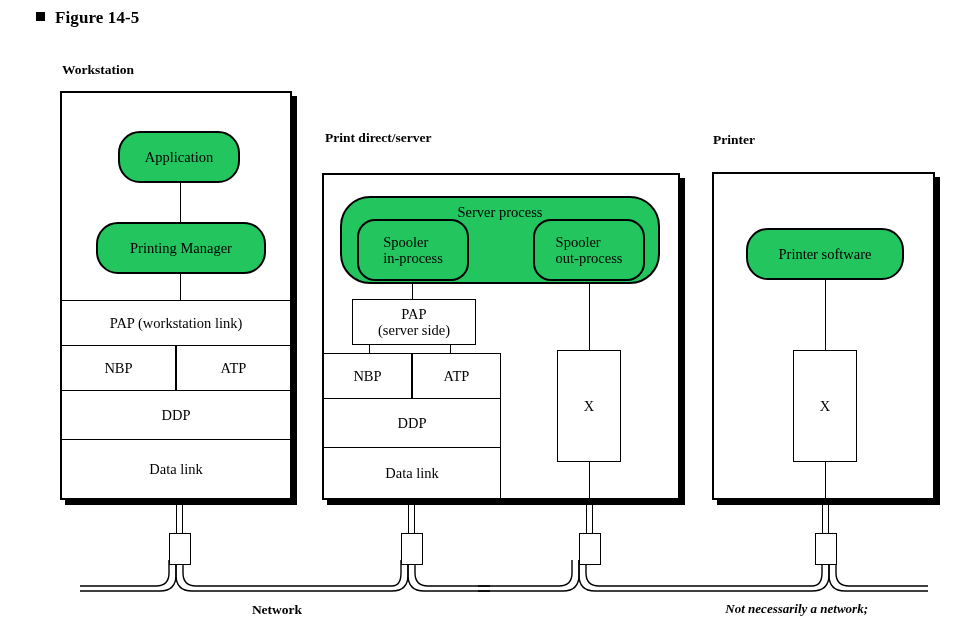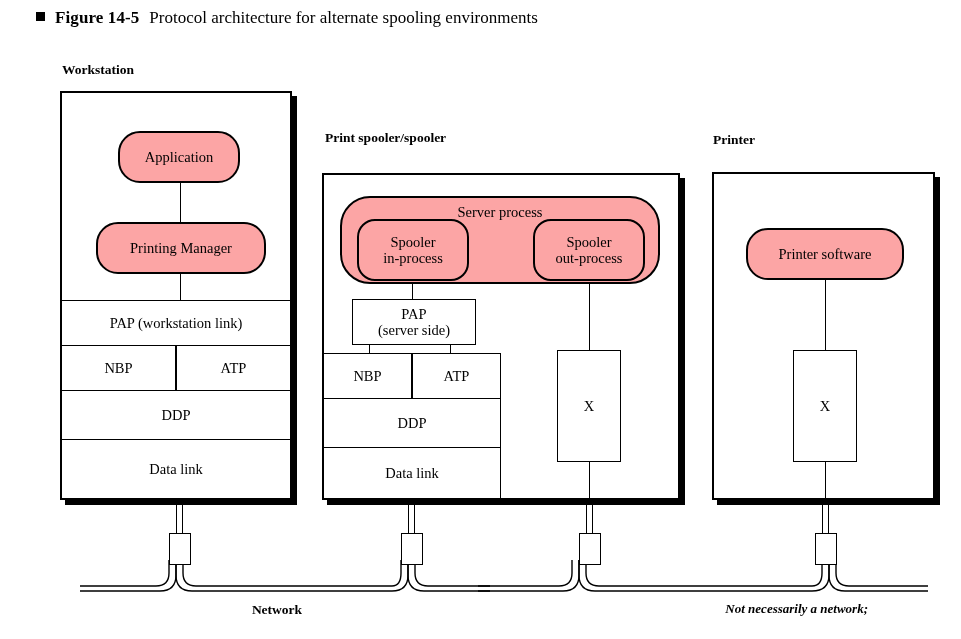--- a/index.html
+++ b/index.html
@@ -64,26 +64,26 @@
   }
   #box-workstation { left: 60px;  top: 91px;  width: 232px; height: 409px; }
   #box-spooler     { left: 322px; top: 173px; width: 358px; height: 327px; }
   #box-printer     { left: 712px; top: 172px; width: 223px; height: 328px; }
 
   
   .pill {
     position: absolute;
     border: 2px solid #000;
     border-radius: 22px;
-    background: #fca5a5;
+    background: #22c55e;
     box-sizing: border-box;
     display: flex;
     align-items: center;
     justify-content: center;
-    text-align: center;
+    text-align: left;
     font-size: 14.5px;
     line-height: 1.12;
     z-index: 4;
   }
 
   
   .layer {
     position: absolute;
     border: 1.6px solid #000;
     background: #ffffff;
@@ -203,25 +203,24 @@
     line-height: 1.45;
   }
   #note-not-network .note-line { display: block; }
 </style>
 </head>
 <body>
 
 <div id="figure-caption">
   <span class="bullet-square"></span>
   <span class="fig-label">Figure 14-5</span>
-  <span class="fig-title">Protocol architecture for alternate spooling environments</span>
 </div>
 
 <div class="col-heading" id="heading-workstation">Workstation</div>
-<div class="col-heading" id="heading-spooler">Print spooler/spooler</div>
+<div class="col-heading" id="heading-spooler">Print direct/server</div>
 <div class="col-heading" id="heading-printer">Printer</div>
 
 <div class="machine-box" id="box-workstation"></div>
 <div class="machine-box" id="box-spooler"></div>
 <div class="machine-box" id="box-printer"></div>
 
 <div class="vline" id="ws-line-app-mgr"></div>
 <div class="vline" id="ws-line-mgr-pap"></div>
 
 <div class="pill" id="ws-application">Application</div>

